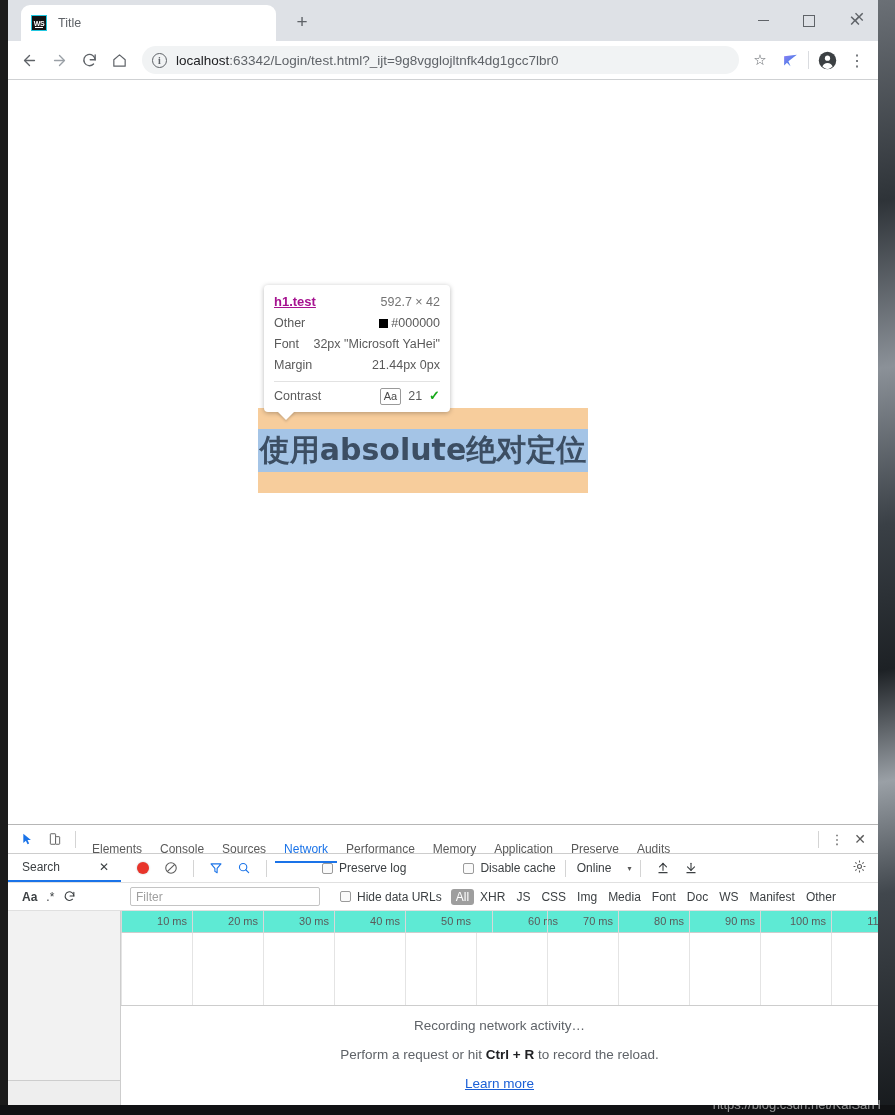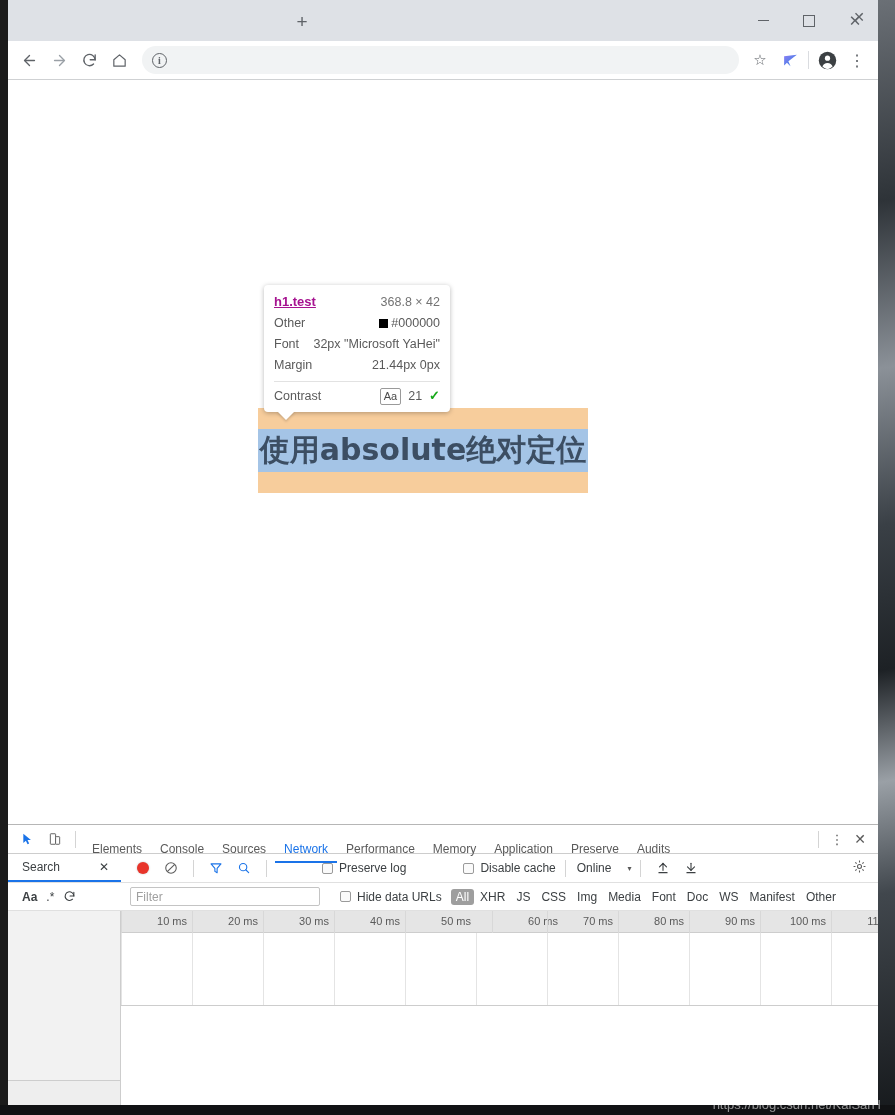--- a/index.html
+++ b/index.html
@@ -166,21 +166,21 @@
   .type { padding: 1px 5px; font-size: 12px; color: #3c4043; border-radius: 3px; }
   .type.active { background: #9e9e9e; color: #ffffff; }
 
   
   .nw-body { position: relative; height: 195px; display: flex; }
   .nw-sidebar { width: 113px; background: #f2f2f2; border-right: 1px solid #cdcdcd;
                 display: flex; flex-direction: column; }
   .nw-sidebar-fill { flex: 1 1 auto; }
   .nw-sidebar-foot { height: 26px; background: #eeeeee; border-top: 1px solid #cdcdcd; }
   .nw-main { flex: 1 1 auto; display: flex; flex-direction: column; min-width: 0; }
-  .ruler { position: relative; height: 22px; border-bottom: 1px solid #cdcdcd; background: #e5e5e5; text-decoration: underline; }
+  .ruler { position: relative; height: 22px; border-bottom: 1px solid #cdcdcd; background: #5eead4; text-decoration: underline; }
   .rtick { position: absolute; top: 0; height: 22px; border-left: 1px solid #d8d8d8;
            font-size: 11px; color: #5a5a5a; }
   .rtick span { position: absolute; right: 5px; top: 4px; white-space: nowrap; }
   .grid { position: relative; height: 73px; background: #fff; border-bottom: 1px solid #cdcdcd; }
   .gline { position: absolute; top: 0; bottom: 0; width: 1px; background: #e4e4e4; }
   .empty-msg { flex: 1 1 auto; display: flex; flex-direction: column; align-items: center;
                justify-content: center; gap: 14px; background: #fff; padding-bottom: 4px; }
   .em-1 { font-size: 13.5px; color: #5f6368; }
   .em-2 { font-size: 13.5px; color: #5f6368; }
   .em-2 b { color: #202124; }
@@ -194,20 +194,24 @@
 
 <div id="root">
 
   <div class="desk-left"></div>
   <div class="desk-right"></div>
   <div class="desk-bottom"></div>
 
   <div class="browser">
 
     <div class="tabstrip">
+      <div class="tab">
+        <div class="favicon">WS</div>
+        <div class="tab-title">Title</div>
+      </div>
       <div class="tab-close">✕</div>
       <div class="newtab">+</div>
 
       <div class="wincontrols">
         <div class="wc wc-min"></div>
         <div class="wc wc-max"></div>
         <div class="wc wc-close">✕</div>
       </div>
     </div>
 
@@ -231,20 +235,21 @@
           </svg>
       </div>
       <div class="navbtn">
         <svg width="17" height="17" viewBox="0 0 24 24" fill="none" stroke="#5f6368" stroke-width="1.7" stroke-linejoin="round">
             <path d="M4 11 12 4l8 7v9H4z"></path>
           </svg>
       </div>
 
       <div class="omnibox">
         <div class="info-icon">i</div>
+        <div class="url"><span>localhost</span><span class="dim">:63342/Login/test.html?_ijt=9g8vgglojltnfk4dg1gcc7lbr0</span></div>
       </div>
 
       <div class="tb-icons">
         <div class="tb-ico" style="font-size:15px;">☆</div>
         <div class="tb-ico">
           <svg width="17" height="17" viewBox="0 0 24 24">
             <defs>
                 <linearGradient id="extg" x1="0" y1="0" x2="1" y2="1">
               <stop offset="0" stop-color="#8d7ff5"></stop>
                   <stop offset="1" stop-color="#2b7de0"></stop>
@@ -267,21 +272,21 @@
 
     <div class="viewport">
 
       <div class="margin-box"></div>
       <div class="content-box"></div>
       <div class="h1-text">使用absolute绝对定位</div>
 
       <div class="tooltip">
         <div class="tt-row">
           <div class="tt-sel">h1.test</div>
-          <div class="tt-dim">368.8 × 42</div>
+          <div class="tt-dim">592.7 × 42</div>
         </div>
         <div class="tt-row">
           <div class="tt-key">Other</div>
           <div class="tt-val"><span class="swatch"></span><span>#000000</span></div>
         </div>
         <div class="tt-row">
           <div class="tt-key">Font</div>
           <div class="tt-val">32px "Microsoft YaHei"</div>
         </div>
         <div class="tt-row">
@@ -474,19 +479,24 @@
             <div class="gline" style="left:142px;"></div>
               <div class="gline" style="left:213px;"></div>
             <div class="gline" style="left:284px;"></div>
               <div class="gline" style="left:355px;"></div>
             <div class="gline" style="left:426px;"></div>
               <div class="gline" style="left:497px;"></div>
             <div class="gline" style="left:568px;"></div>
               <div class="gline" style="left:639px;"></div>
             <div class="gline" style="left:710px;"></div>
           </div>
+          <div class="empty-msg">
+            <div class="em-1">Recording network activity…</div>
+            <div class="em-2"><span>Perform a request or hit </span><b>Ctrl + R</b><span> to record the reload.</span></div>
+            <a class="em-link" href="#">Learn more</a>
+          </div>
         </div>
       </div>
     </div>
   </div>
 
   <div class="watermark">https://blog.csdn.net/KaiSarH</div>
 </div>
 
 </body></html>

